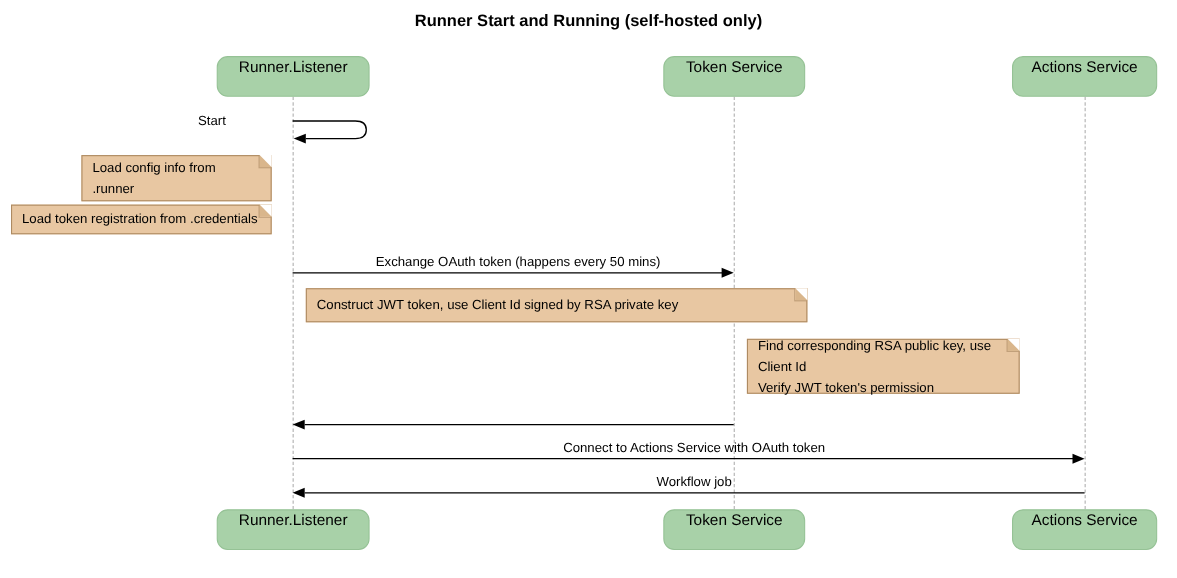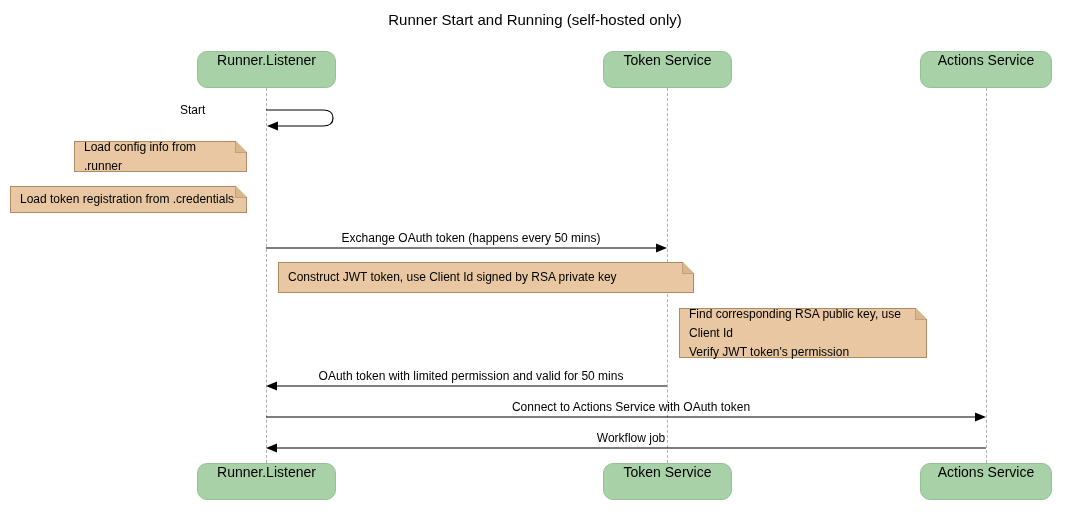--- a/index.html
+++ b/index.html
@@ -13,21 +13,21 @@
     --page-bg:#ffffff;
     --text:#000000;
   }
   html,body{margin:0;padding:0;background:var(--page-bg);}
   .diagram{
     position:relative;width:1070px;height:525px;overflow:hidden;
     font-family:"Liberation Sans", sans-serif;color:var(--text);background:var(--page-bg);
   }
   .title{
     position:absolute;top:11px;left:0;width:1070px;text-align:center;
-    font-size:15px;font-weight:normal;
+    font-size:15px;font-weight:bold;
   }
   .lifeline{
     position:absolute;width:0;top:88px;height:375px;
     border-left:1px dashed var(--lifeline);
   }
   .actor{
     position:absolute;height:37px;border-radius:10px;
     background:var(--actor-fill);border:1px solid var(--actor-border);
     box-sizing:border-box;display:flex;align-items:flex-start;justify-content:center;
     font-size:14px;
@@ -101,31 +101,30 @@
   </div>
   <div class="actor" style="left:603px;top:463px;width:129px">
     <span>Token Service</span>
   </div>
   <div class="actor" style="left:920px;top:463px;width:132px">
     <span>Actions Service</span>
   </div>
 
   <div class="start-label" style="left:180px;top:103px;width:74px">Start</div>
   <div class="msg-label" style="left:466px;top:231px">Exchange OAuth token (happens every 50 mins)</div>
-  <div class="msg-label" style="left:466px;top:369px">OAuth token with limited permission and valid for 50 mins</div>
   <div class="msg-label" style="left:626px;top:400px">Connect to Actions Service with OAuth token</div>
   <div class="msg-label" style="left:626px;top:431px">Workflow job</div>
 
-  <div class="note" style="left:74px;top:141px;width:173px;height:31px">
+  <div class="note" style="left:74px;top:141px;width:173px;height:42px">
     <div>Load config info from .runner</div>
   </div>
   <div class="note" style="left:10px;top:186px;width:237px;height:27px">
     <div>Load token registration from .credentials</div>
   </div>
-  <div class="note" style="left:278px;top:262px;width:416px;height:31px">
+  <div class="note" style="left:278px;top:262px;width:456px;height:31px">
     <div>Construct JWT token, use Client Id signed by RSA private key</div>
   </div>
   <div class="note" style="left:679px;top:308px;width:248px;height:50px">
     <div>Find corresponding RSA public key, use Client Id</div>
     <div>Verify JWT token's permission</div>
   </div>
 
 </div>
 
 </body></html>

